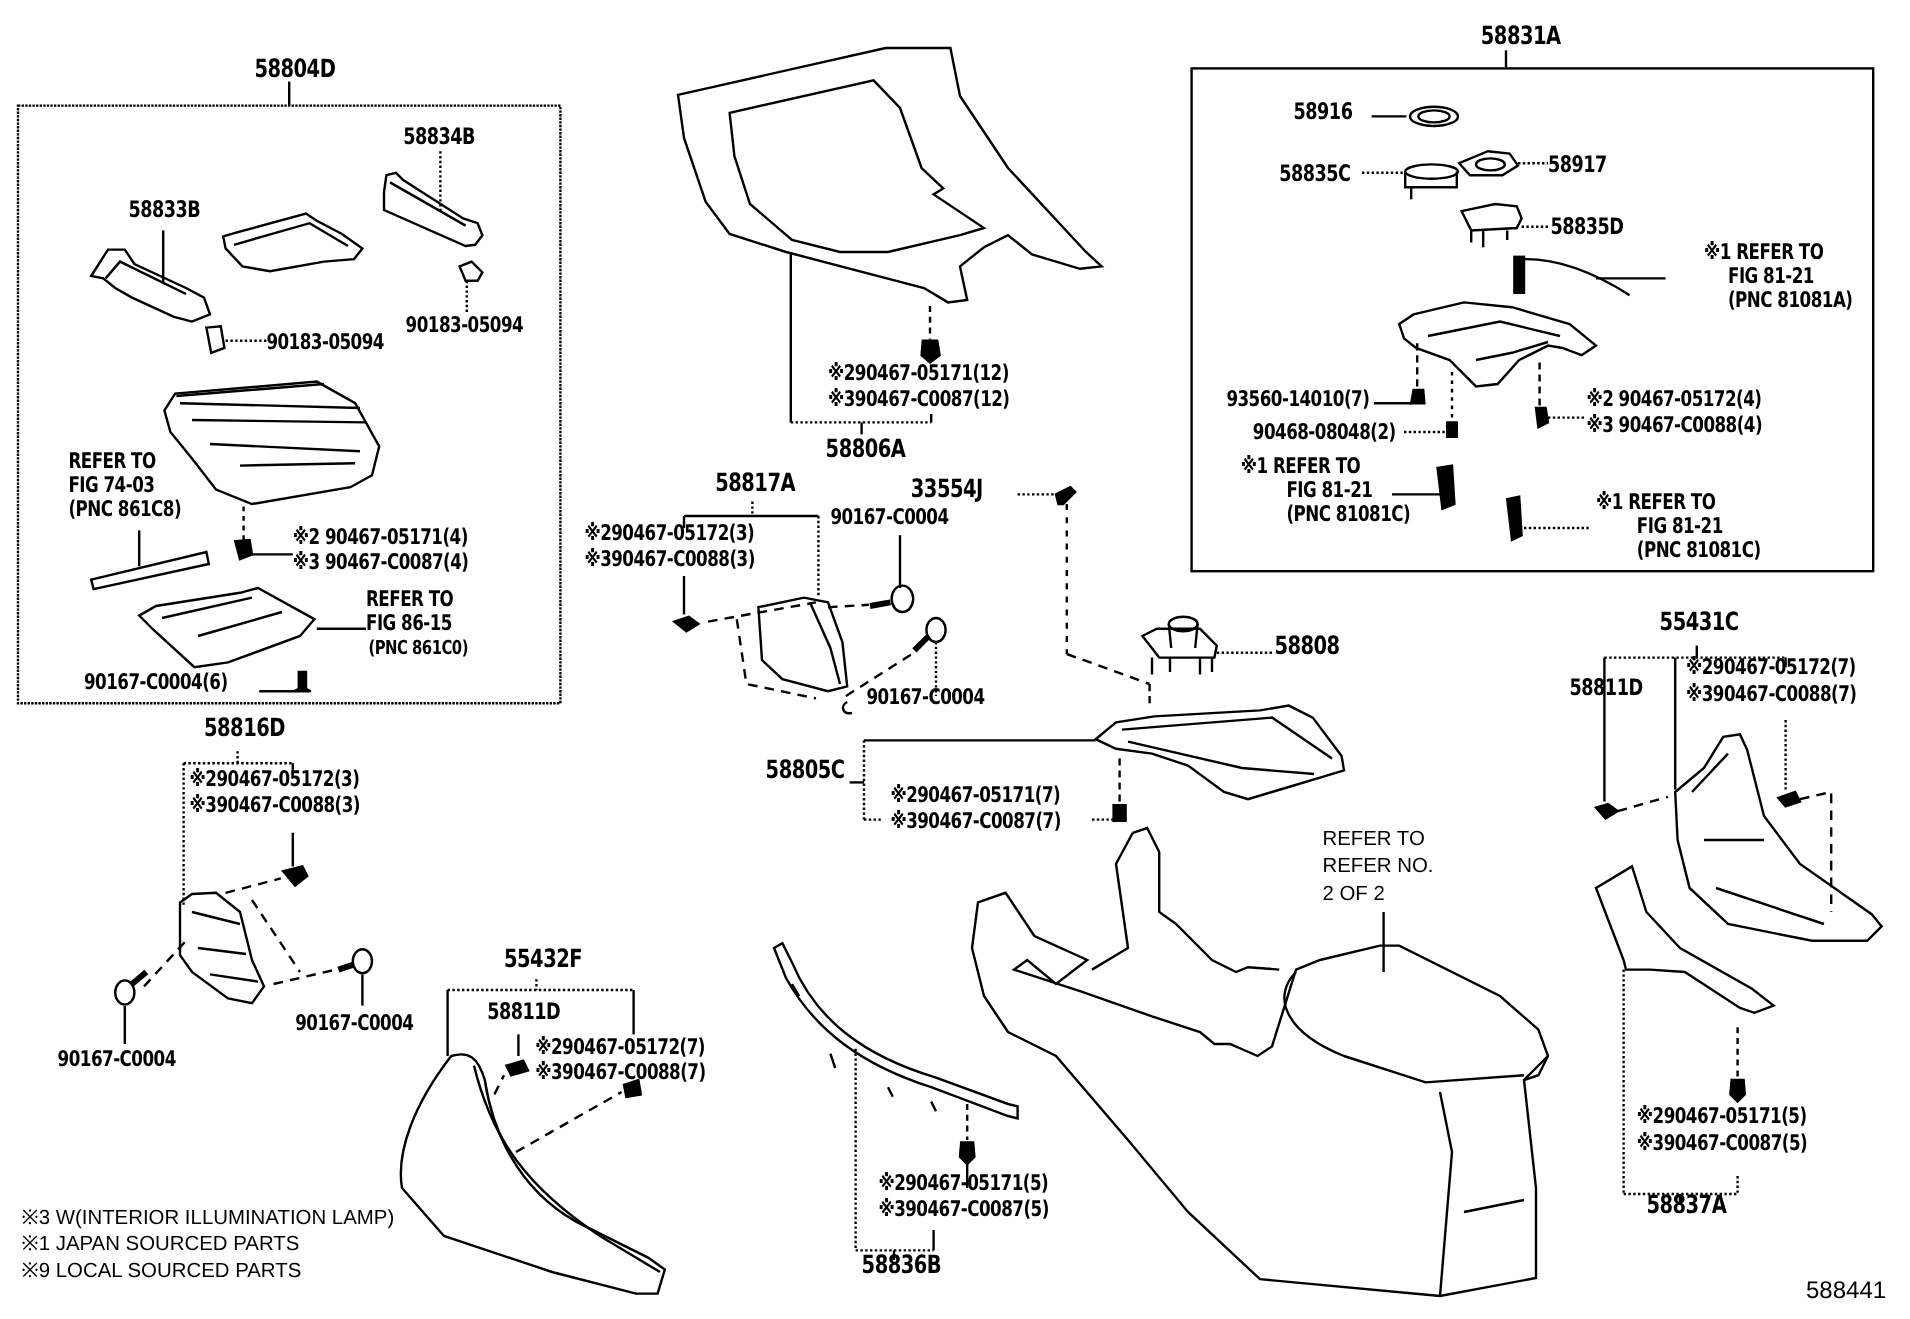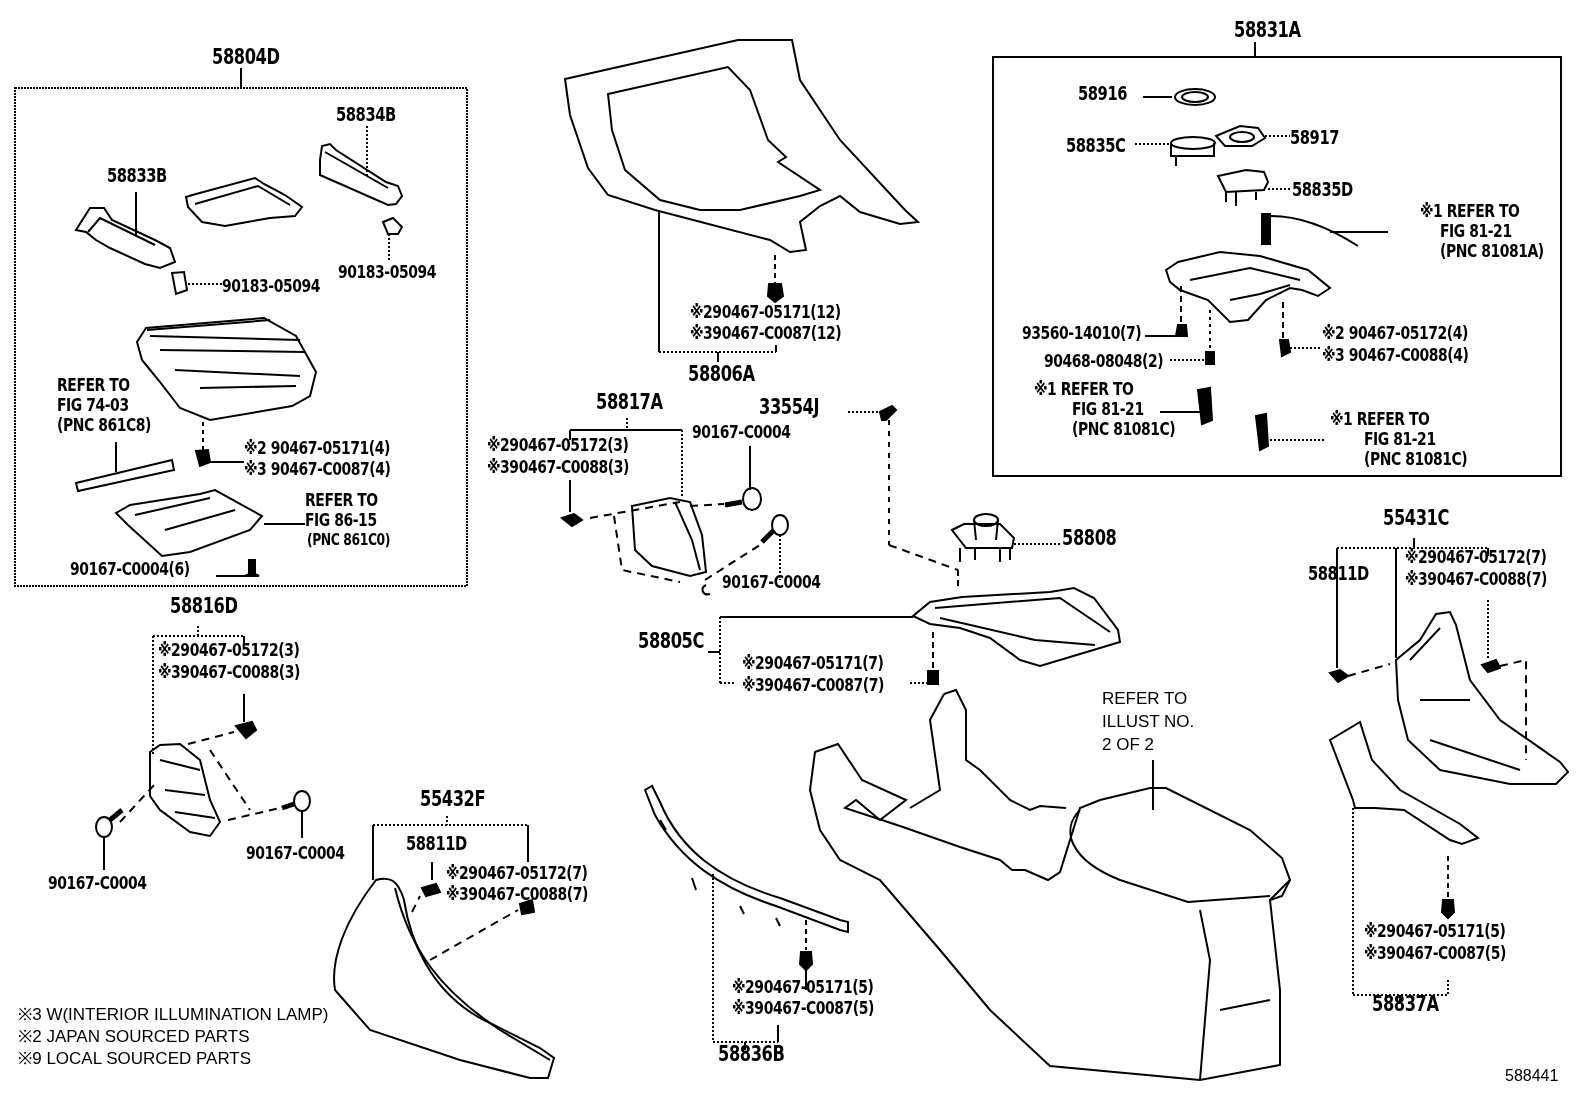--- a/index.html
+++ b/index.html
@@ -341,20 +341,20 @@
 <div class="lbl big" style="left:420px;top:788px">55432F</div>
 <div class="lbl" style="left:406px;top:832px">58811D</div>
 <div class="lbl sm" style="left:446px;top:862px">※290467-05172(7)</div>
 <div class="lbl sm" style="left:446px;top:883px">※390467-C0088(7)</div>
 
 <div class="lbl sm" style="left:732px;top:976px">※290467-05171(5)</div>
 <div class="lbl sm" style="left:732px;top:997px">※390467-C0087(5)</div>
 <div class="lbl big" style="left:718px;top:1043px">58836B</div>
 
 <div class="note" style="left:1102px;top:688px">REFER TO</div>
-<div class="note" style="left:1102px;top:711px">ILLUST NO.</div>
+<div class="note" style="left:1102px;top:711px">REFER NO.</div>
 <div class="note" style="left:1102px;top:734px">2 OF 2</div>
 
 <div class="note" style="left:18px;top:1004px">※3 W(INTERIOR ILLUMINATION LAMP)</div>
-<div class="note" style="left:18px;top:1026px">※2 JAPAN SOURCED PARTS</div>
+<div class="note" style="left:18px;top:1026px">※1 JAPAN SOURCED PARTS</div>
 <div class="note" style="left:18px;top:1048px">※9 LOCAL SOURCED PARTS</div>
 
-<div class="note" style="left:1505px;top:1065px;font-size:16px">588441</div>
+<div class="note" style="left:1505px;top:1065px;font-size:20px">588441</div>
 
 </body></html>

